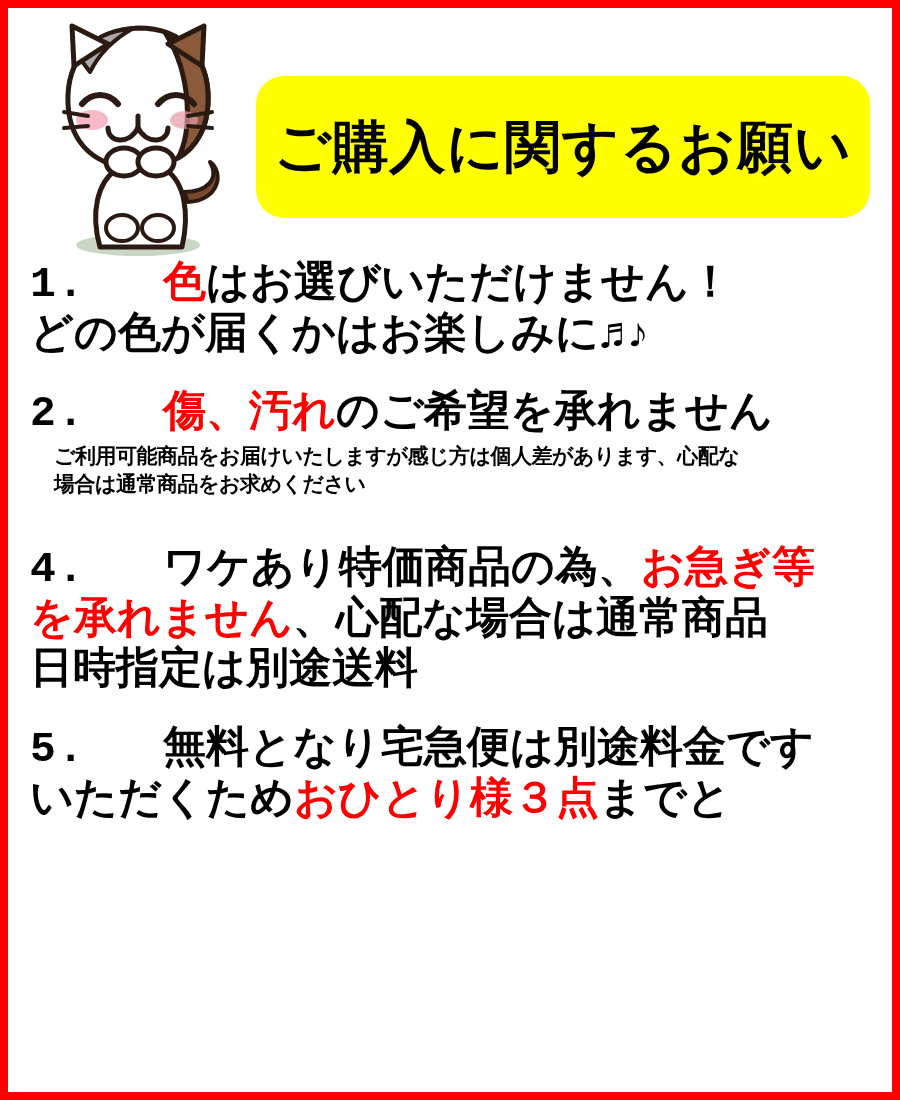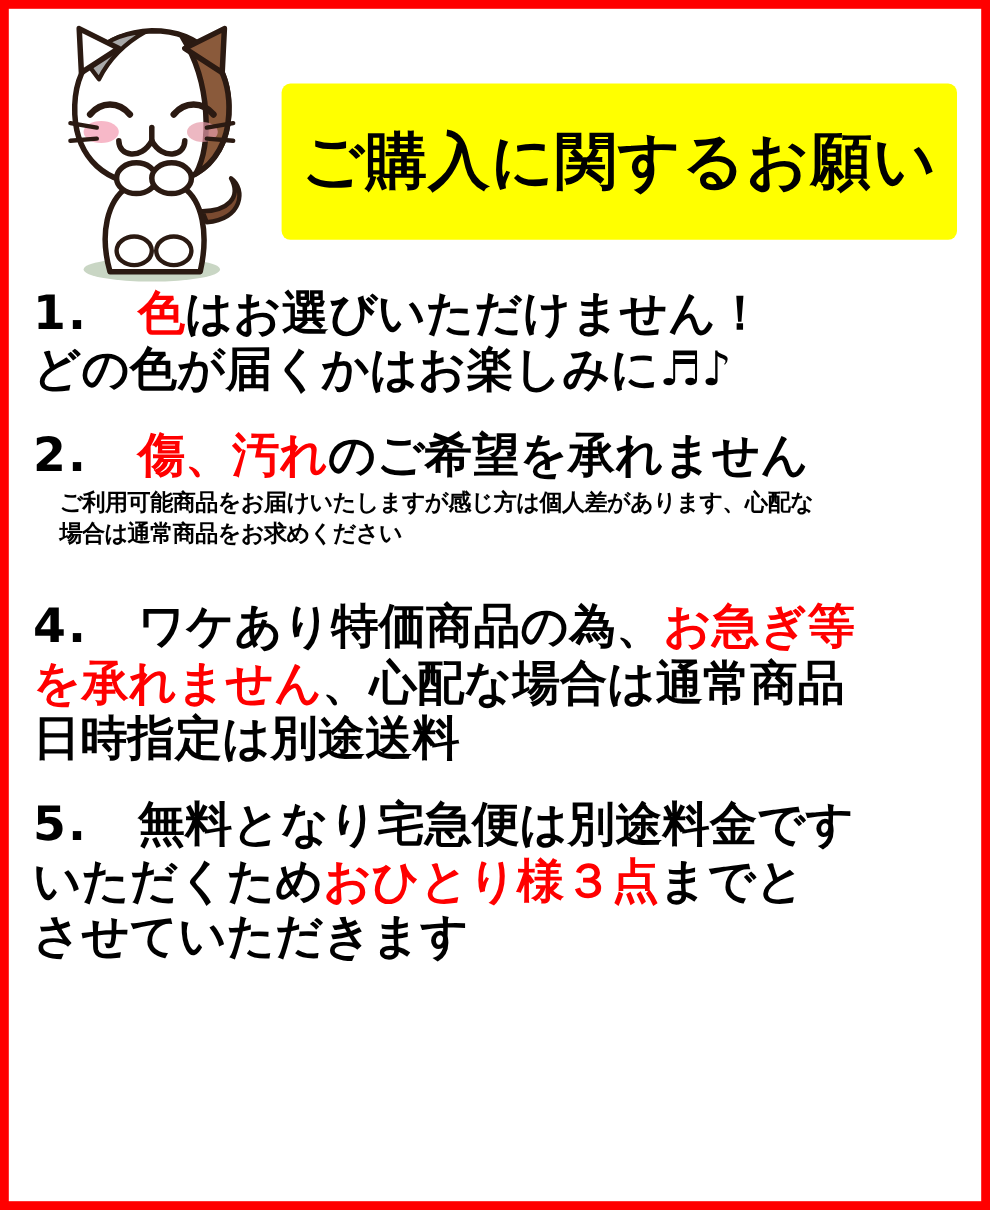--- a/index.html
+++ b/index.html
@@ -41,40 +41,41 @@
     height: 245px;
   }
 
   .title-box {
     position: absolute;
     left: 248px;
     top: 68px;
     width: 614px;
     height: 142px;
     background: #ffff00;
-    border-radius: 8px;
+    border-radius: 28px;
     display: flex;
     align-items: center;
     justify-content: center;
   }
   .title-text {
     font-size: 56px;
     font-weight: bold;
     color: #000000;
     letter-spacing: 1px;
     line-height: 1;
     white-space: nowrap;
   }
 
   
   .list {
     position: absolute;
     left: 22px;
     top: 252px;
     width: 850px;
+    font-family: Liberation Mono, monospace;
   }
   .item {
     margin-bottom: 6px;
   }
   .big {
     font-size: 43px;
     font-weight: bold;
     color: #000000;
     line-height: 1.18;
     letter-spacing: 0px;
@@ -187,18 +188,17 @@
     <div class="gap-md"></div>
 
     <div class="item">
       <div class="big nowrap">
         <span class="num">5.</span>
         <span>&nbsp;&nbsp;</span><span>無料となり宅急便は別途料金です</span>
       </div>
       <div class="big nowrap">
         <span>いただくため</span><span class="red">おひとり様３点</span><span>までと</span>
       </div>
-      <div class="big nowrap">させていただきます</div>
     </div>
 
   </div>
  </div>
 </div>
 
 </body></html>

